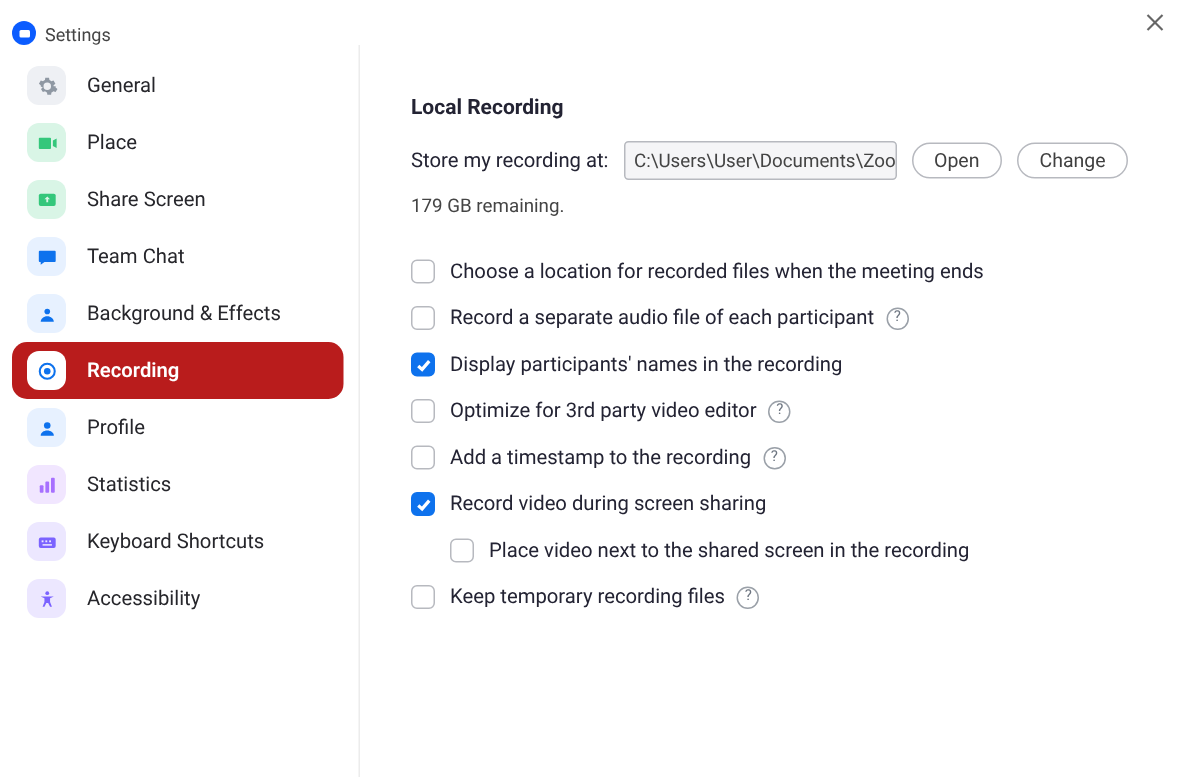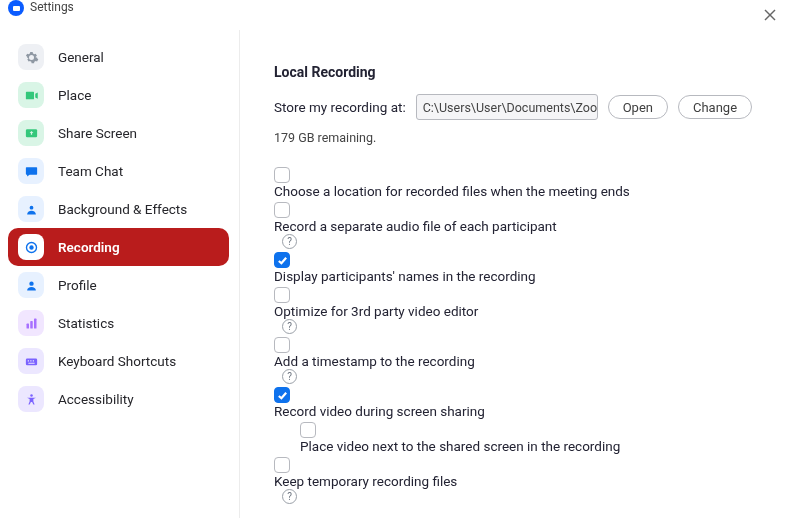--- a/index.html
+++ b/index.html
@@ -1,17 +1,17 @@
 <!DOCTYPE html>
 <html><head>
 <meta charset="utf-8">
 <style>
   * { box-sizing: border-box; margin: 0; padding: 0; font-family: -apple-system, BlinkMacSystemFont, "Segoe UI", Roboto, Arial, sans-serif; }
   body { width: 793px; height: 518px; background: #fff; overflow: hidden; font-size: 13px; color: #232333; }
-  .titlebar { height: 30px; display: flex; align-items: flex-start; padding: 0 8px; }
+  .titlebar { height: 30px; display: flex; align-items: flex-end; padding: 0 8px; }
   .titlebar-app-icon { width: 16px; height: 16px; border-radius: 50%; background: #0b5cff; margin-right: 6px; display:flex; align-items:center; justify-content:center;}
   .titlebar-app-icon::after{content:""; width:7px; height:5px; background:#fff; border-radius:1px;}
   .titlebar-title { font-size: 12px; color: #444; flex: 0 0 auto; }
   .titlebar-spacer { flex: 1; }
   .titlebar-close { width: 30px; height: 30px; display:flex; align-items:center; justify-content:center; color:#555; }
   .titlebar-close svg { width: 12px; height: 12px; stroke: #666; stroke-width: 1.4; }
 
   .content { display:flex; height: 488px; }
   .sidebar { width: 240px; padding: 8px 10px 8px 8px; border-right: 1px solid #ececec; }
   .sidebar-item { display:flex; align-items:center; height: 38px; padding: 0 10px; border-radius: 10px; cursor: pointer; color:#26262b; }
@@ -29,21 +29,21 @@
 
   .main { flex:1; padding: 34px 18px 20px 34px; color:#232333; }
   .section-title { font-weight: 700; font-size: 14px; margin-bottom: 14px; }
   .row-path { display:flex; align-items:center; gap: 10px; margin-bottom: 10px; flex-wrap: nowrap;}
   .row-path-label { font-size: 13.5px; }
   .path-box { width: 182px; height: 26px; border: 1px solid #b7b9bf; background:#f5f5f7; border-radius: 3px; font-size: 12.5px; color:#444; padding: 0 6px; display:flex; align-items:center; overflow:hidden; white-space:nowrap;}
   .btn { height: 24px; padding: 0 14px; border: 1px solid #b7b9bf; background:#fff; border-radius: 13px; font-size: 13px; color:#404040; display:inline-flex; align-items:center; cursor:pointer; }
   .storage { font-size: 12.5px; color:#444; margin-bottom: 22px; }
 
   .opts { display:flex; flex-direction:column; gap: 3px; }
-  .opt { display:flex; min-height: 28px; flex-direction: column; }
+  .opt { display:flex; align-items:center; min-height: 28px; }
   .opt.indent { padding-left: 26px; }
   .cb { width:16px; height:16px; border:1.5px solid #b7b9bf; border-radius:4px; background:#fff; margin-right:10px; flex-shrink:0; display:flex; align-items:center; justify-content:center; cursor:pointer;}
   .cb.checked { background:#0e72ed; border-color:#0e72ed; }
   .cb.checked svg { width:11px; height:11px; stroke:#fff; stroke-width:2.4; fill:none; }
   .opt-label { font-size: 13.5px; color: #232333; }
   .help { width:15px; height:15px; border:1px solid #9aa0a8; border-radius:50%; color:#6d7580; font-size:10px; display:inline-flex; align-items:center; justify-content:center; margin-left:8px; cursor:help; line-height:1;}
 </style>
 </head>
 <body>
 

